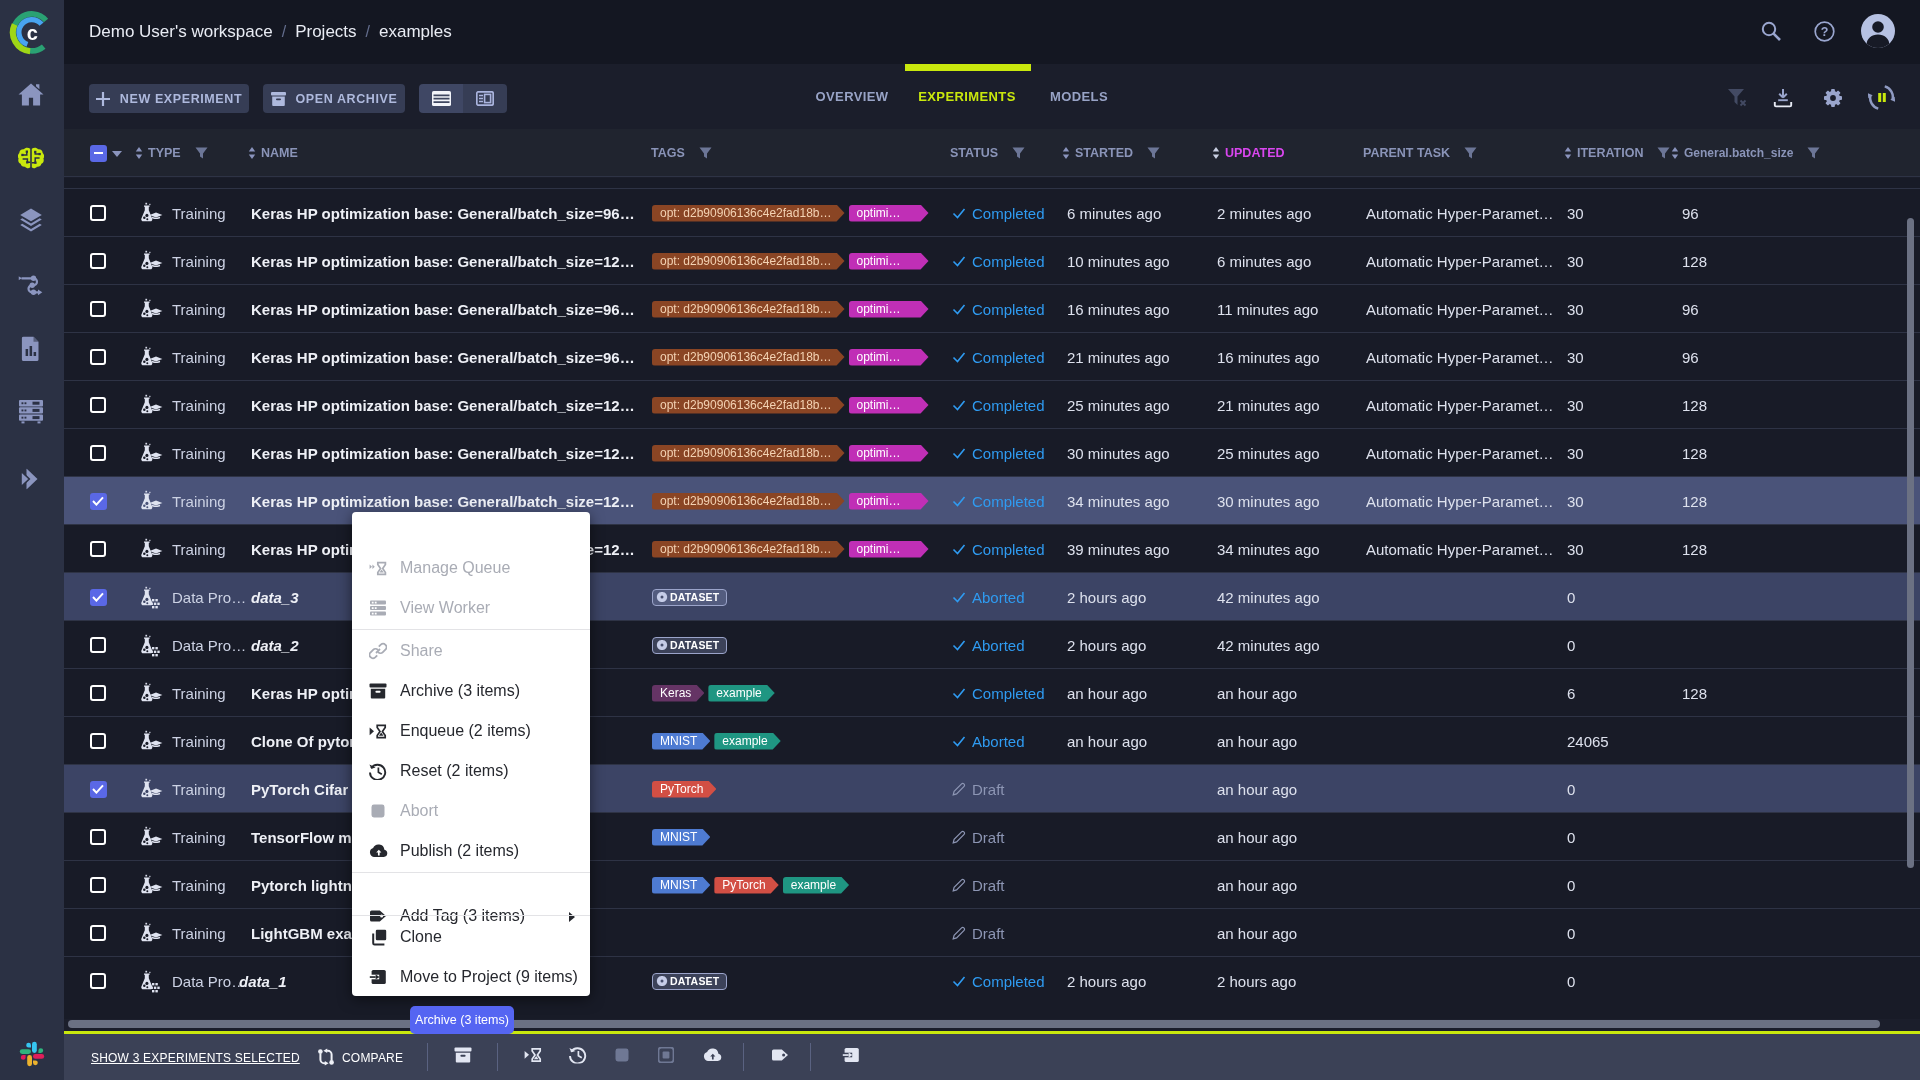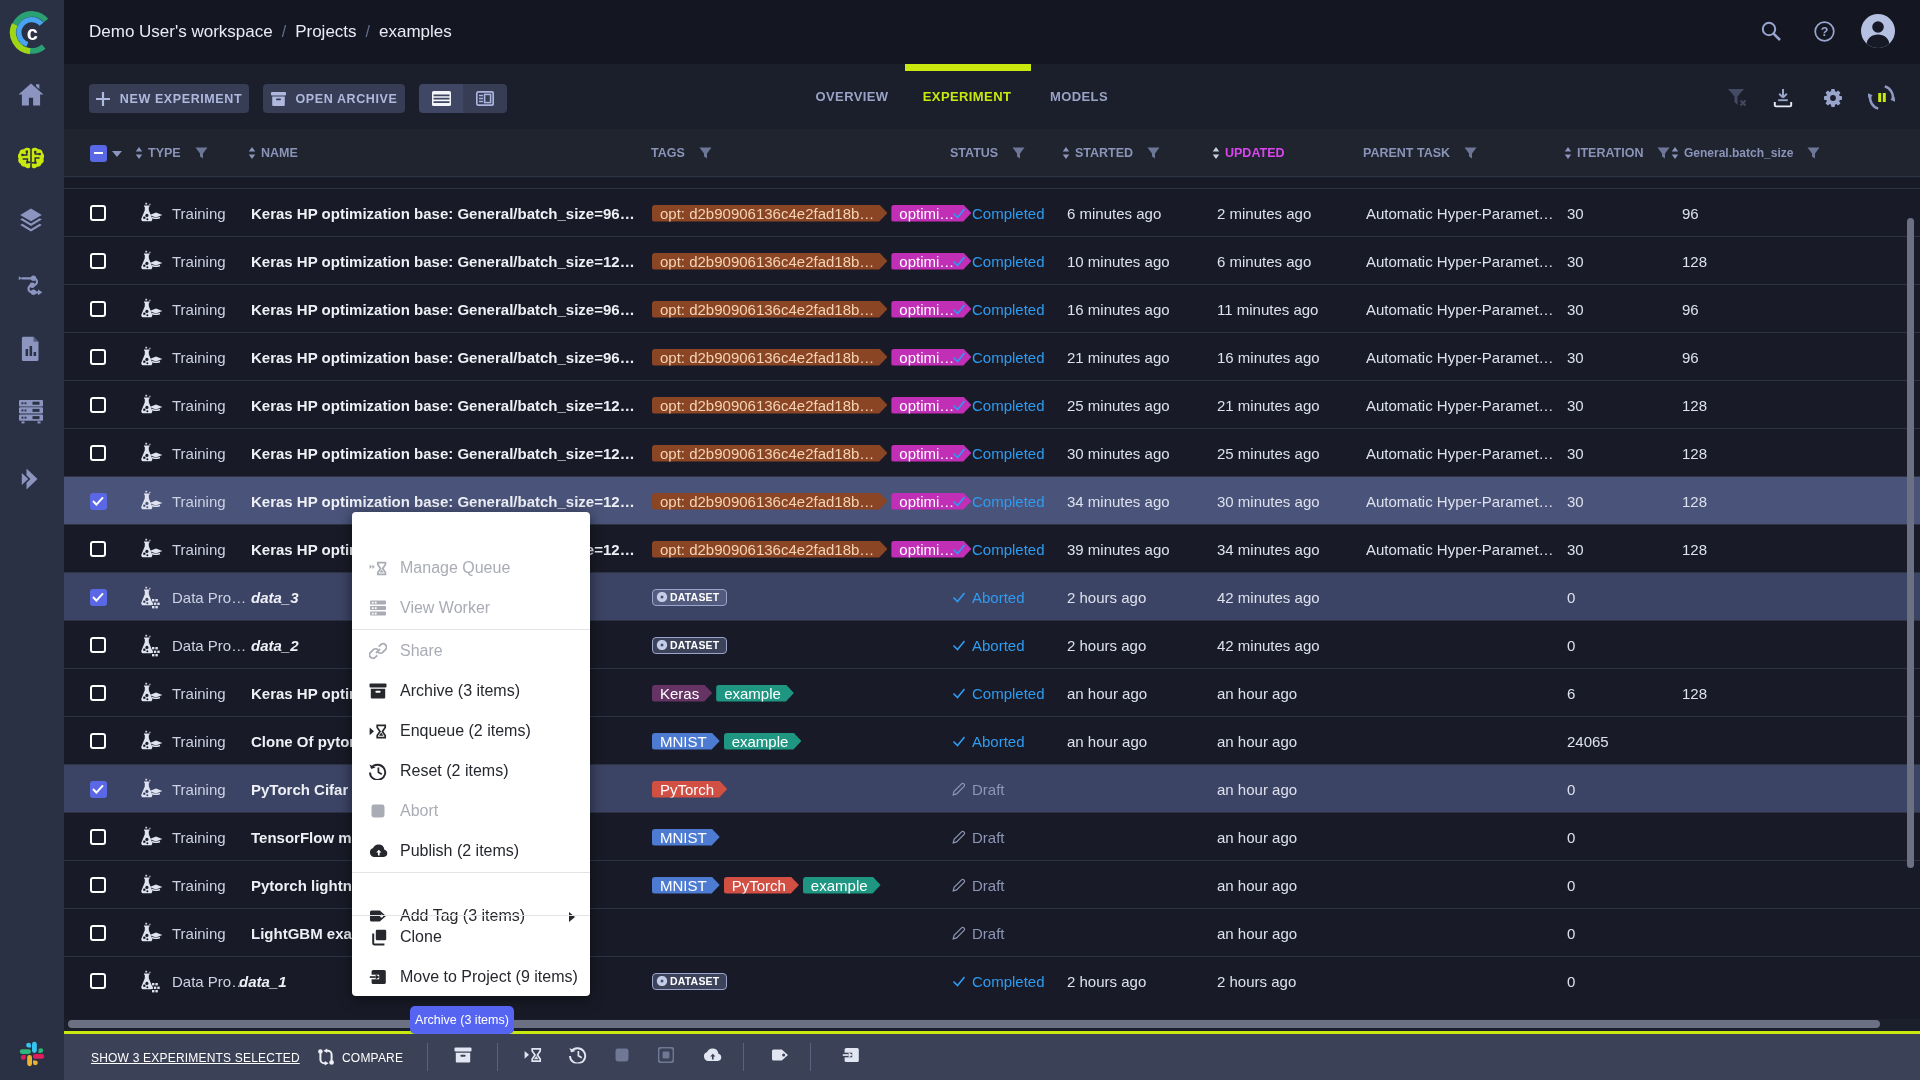--- a/index.html
+++ b/index.html
@@ -18,21 +18,21 @@
 .row { position:absolute; left:0; width:1856px; height:48px; border-top:1px solid #2e3345; }
 .hcell { position:absolute; top:0; height:48px; display:flex; align-items:center; gap:5px; }
 .cell { position:absolute; top:0; height:48px; display:flex; align-items:center; }
 .cb { position:absolute; width:16px; height:16px; border:2px solid #fff; border-radius:3px; top:16px; }
 .cbc { position:absolute; width:17px; height:17px; border-radius:3px; background:#5a68e6; top:15.5px;
   display:flex; align-items:center; justify-content:center; }
 .name { font-weight:bold; color:#eef0f6; font-size:15px; }
 .name span { display:block; white-space:nowrap; overflow:hidden; text-overflow:ellipsis; max-width:385px; }
 .typetx { color:#ccd2e4; font-size:15px; }
 .dt { color:#dde1ed; font-size:15px; }
-.tag { height:17px; line-height:17px; font-size:15px; padding:0 13px 0 8px; color:#fff;
+.tag { height:17px; line-height:17px; font-size:12px; padding:0 13px 0 8px; color:#fff;
   clip-path:polygon(0 0, calc(100% - 8px) 0, 100% 50%, calc(100% - 8px) 100%, 0 100%);
   border-radius:3px 0 0 3px; white-space:nowrap; }
 .dstag { height:17px; display:inline-flex; align-items:center; gap:2px; padding:0 7px 0 3px;
   border:1px solid #9ba4ca; border-radius:4px; background:rgba(122,132,172,.38); color:#fff;
   font-size:10.5px; font-weight:bold; letter-spacing:.2px; }
 #menu { left:352px; top:512px; width:238px; height:484px; background:#fff; border-radius:4px;
   box-shadow:0 3px 14px rgba(0,0,0,.5); z-index:10; color:#26282e; font-size:16px; }
 .mi { position:absolute; left:0; width:238px; height:40px; display:flex; align-items:center; }
 .mitx { position:absolute; left:48px; }
 .mic { position:absolute; left:16px; width:20px; display:flex; justify-content:center; }
@@ -200,21 +200,21 @@
         <svg width="18" height="15" viewBox="0 0 18 15">
           <rect x="0.8" y="0.8" width="16.4" height="13.4" rx="1.6" fill="none" stroke="#aab4de" stroke-width="1.7"></rect>
           <g stroke="#aab4de" stroke-width="1.5">
             <path d="M3 4.6h4M3 7.5h4M3 10.4h4"></path>
           </g>
           <rect x="8.6" y="3.4" width="6" height="8.2" fill="none" stroke="#aab4de" stroke-width="1.6"></rect>
         </svg>
       </div>
 <div class="abs" style="left:841px;top:0;width:126px;height:7px;background:#c9e80d;"></div>
 <div class="tabtx" style="left:788px;transform:translateX(-50%);">OVERVIEW</div>
-<div class="tabtx" style="left:903px;transform:translateX(-50%);color:#c9e80d;">EXPERIMENT</div>
+<div class="tabtx" style="left:903px;transform:translateX(-50%);color:#c9e80d;">EXPERIMENTS</div>
 <div class="tabtx" style="left:1015px;transform:translateX(-50%);">MODELS</div>
 <div class="abs" style="left:1663px;top:24px;"><svg width="22" height="20" viewBox="0 0 22 20">
           <path d="M1 1h16L10.5 8.5V17L7.5 14V8.5z" fill="#434a63"></path>
           <path d="M13.5 12.5l5 5m0-5l-5 5" stroke="#434a63" stroke-width="1.8"></path>
         </svg></div>
 <div class="abs" style="left:1709px;top:24px;"><svg width="20" height="20" viewBox="0 0 20 20">
           <path d="M10 1v8.6m0 0l-3.8-3.8m3.8 3.8l3.8-3.8" stroke="#9aa5cc" stroke-width="2" fill="none"></path>
           <path d="M5.2 12.2h9.6" stroke="#9aa5cc" stroke-width="1.9"></path>
           <path d="M1.8 14v3.2a1.2 1.2 0 0 0 1.2 1.2h14a1.2 1.2 0 0 0 1.2-1.2V14" stroke="#e8ebf5" stroke-width="1.9" fill="none"></path>
         </svg></div>

